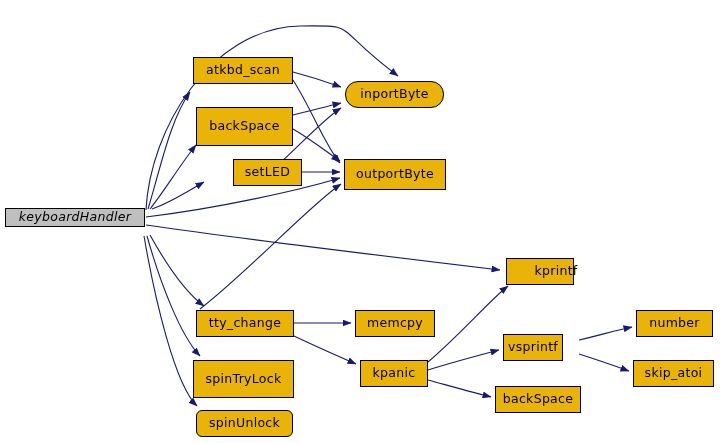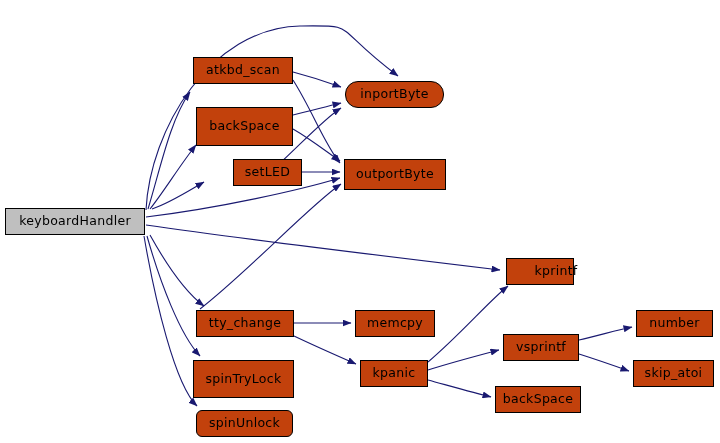--- a/index.html
+++ b/index.html
@@ -21,21 +21,21 @@
     position: absolute;
     left: 0;
     top: 0;
     width: 720px;
     height: 443px;
   }
   .node {
     position: absolute;
     box-sizing: border-box;
     border: 1px solid #000000;
-    background: #c2410c;
+    background: #eab308;
     display: flex;
     align-items: center;
     justify-content: center;
     font-size: 12.5px;
     color: #000000;
     letter-spacing: 0.3px;
     white-space: nowrap;
     z-index: 5;
   }
   .node.root {
@@ -76,21 +76,21 @@
         <path d="M 200,309 C 250,270 310,205 341,184" fill="none" stroke="#191970" stroke-width="1.1" marker-end="url(#arrowhead)"></path>
         <path d="M 294,336 C 315,346 340,357 356,364" fill="none" stroke="#191970" stroke-width="1.1" marker-end="url(#arrowhead)"></path>
         <path d="M 428,362 C 460,335 490,300 508,286" fill="none" stroke="#191970" stroke-width="1.1" marker-end="url(#arrowhead)"></path>
         <path d="M 428,370 C 450,363 480,355 499,350" fill="none" stroke="#191970" stroke-width="1.1" marker-end="url(#arrowhead)"></path>
         <path d="M 428,380 C 450,386 475,393 491,397" fill="none" stroke="#191970" stroke-width="1.1" marker-end="url(#arrowhead)"></path>
         <path d="M 579,340 C 600,335 618,330 632,327" fill="none" stroke="#191970" stroke-width="1.1" marker-end="url(#arrowhead)"></path>
         <path d="M 579,354 C 598,360 615,366 629,371" fill="none" stroke="#191970" stroke-width="1.1" marker-end="url(#arrowhead)"></path>
       </g>
   </svg>
   <div id="nodes">
-      <div class="node root" style="left: 5px; top: 208px; width: 140px; height: 27px;">
+      <div class="node root" style="left: 5px; top: 208px; width: 140px; height: 19px; font-style: italic;">
         <span class="node-label">keyboardHandler</span>
       </div>
       <div class="node" style="left: 193px; top: 57px; width: 100px; height: 27px;">
         <span class="node-label">atkbd_scan</span>
       </div>
       <div class="node" style="left: 345px; top: 81px; width: 99px; height: 27px; border-radius: 13px;">
         <span class="node-label">inportByte</span>
       </div>
       <div class="node" style="left: 196px; top: 107px; width: 97px; height: 39px;">
         <span class="node-label">backSpace</span>
@@ -106,21 +106,21 @@
       </div>
       <div class="node" style="left: 196px; top: 310px; width: 98px; height: 27px;">
         <span class="node-label">tty_change</span>
       </div>
       <div class="node" style="left: 355px; top: 310px; width: 80px; height: 27px;">
         <span class="node-label">memcpy</span>
       </div>
       <div class="node" style="left: 636px; top: 310px; width: 77px; height: 27px;">
         <span class="node-label">number</span>
       </div>
-      <div class="node" style="left: 503px; top: 334px; width: 76px; height: 27px;">
+      <div class="node" style="left: 503px; top: 334px; width: 60px; height: 27px;">
         <span class="node-label">vsprintf</span>
       </div>
       <div class="node" style="left: 193px; top: 360px; width: 101px; height: 38px;">
         <span class="node-label">spinTryLock</span>
       </div>
       <div class="node" style="left: 360px; top: 360px; width: 68px; height: 27px;">
         <span class="node-label">kpanic</span>
       </div>
       <div class="node" style="left: 633px; top: 360px; width: 81px; height: 27px;">
         <span class="node-label">skip_atoi</span>

